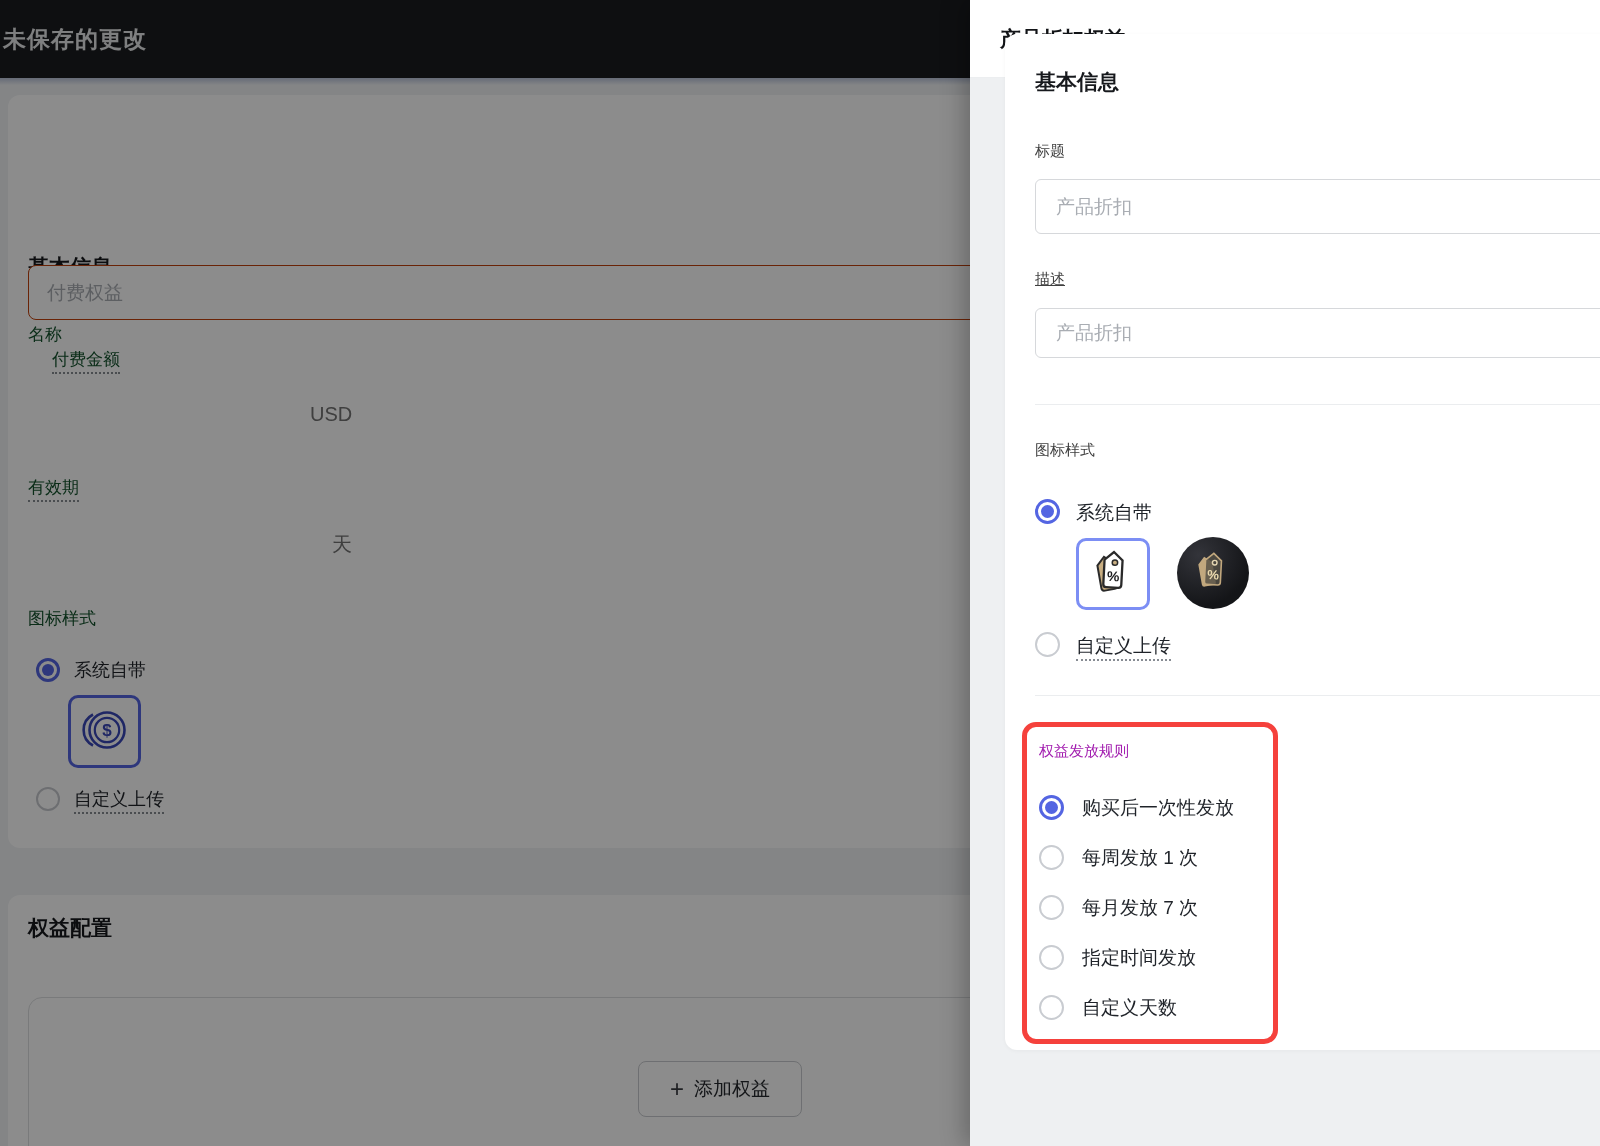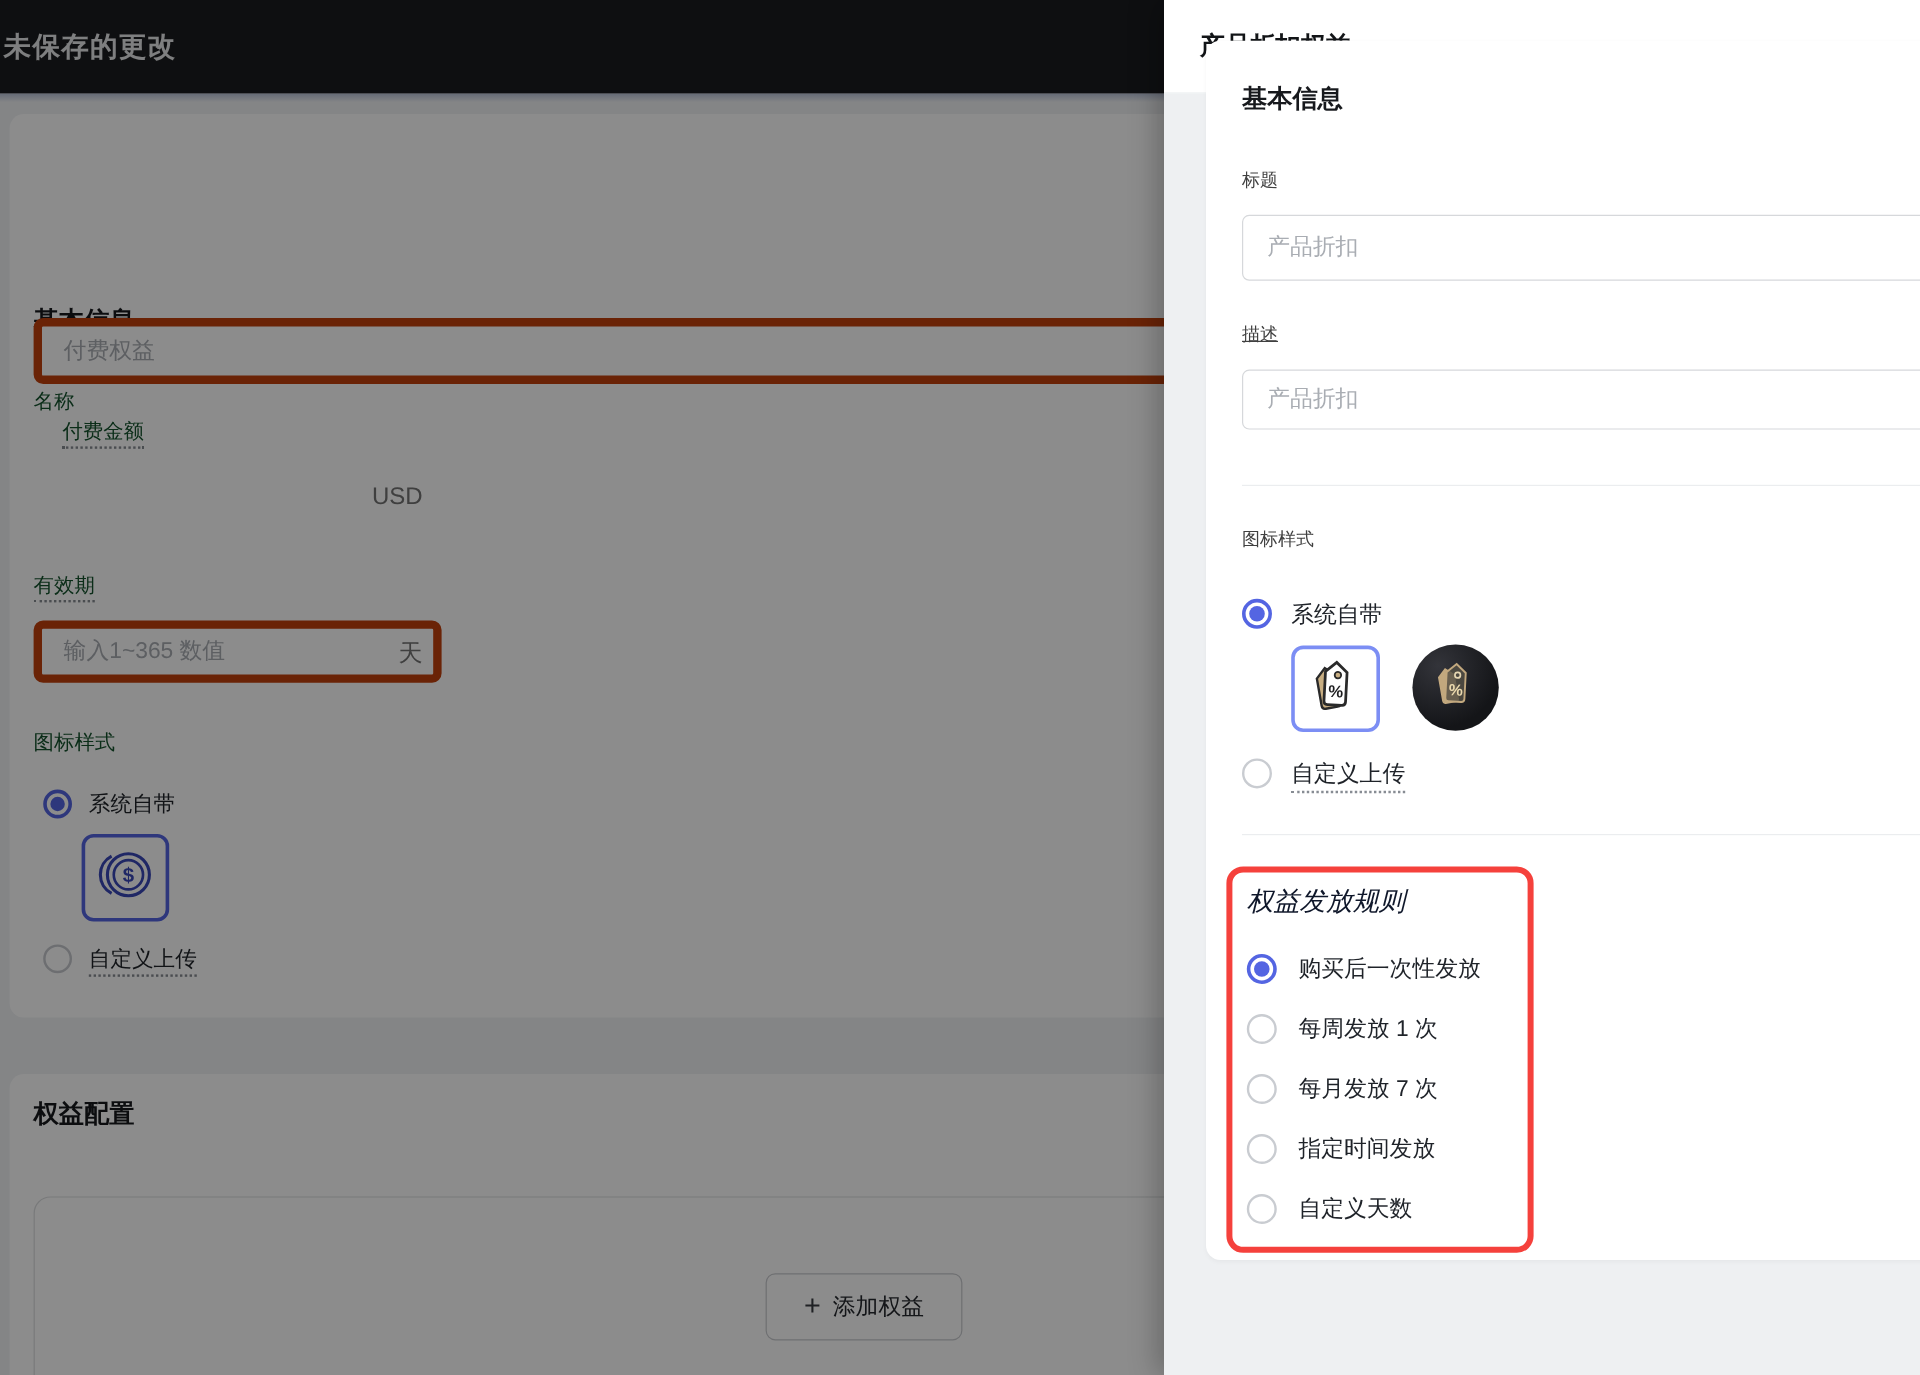--- a/index.html
+++ b/index.html
@@ -16,21 +16,21 @@
                 background:linear-gradient(#b9c3d8, rgba(240,242,245,0)); }
 
   .card { position:absolute; background:#fff; border-radius:12px; }
   .card1 { left:8px; top:95px; width:1424px; height:753px; }
   .card2 { left:8px; top:895px; width:1424px; height:300px; border-radius:12px 12px 0 0; }
 
   .h-sec { position:absolute; left:20px; font-size:21px; font-weight:700; color:#17191d; }
   .f-label { position:absolute; left:20px; font-size:17px; color:#14532d; line-height:24px; }
   .dotted { border-bottom:2px dotted #878c93; padding-bottom:3px; }
 
-  .inp { position:absolute; left:20px; background:#fff; border:7px solid #c2410c; border-radius:8px;
+  .inp { position:absolute; left:20px; background:#fff; border:1px solid #c2410c; border-radius:8px;
          font-size:19px; color:#26292e; padding:0 18px; outline:none;
          font-family:"Liberation Sans","DejaVu Sans",sans-serif; }
   .inp::placeholder { color:#a9adb3; opacity:1; }
   .suffix { position:absolute; font-size:20px; color:#737373; }
 
   .radio { position:absolute; width:24px; height:24px; border-radius:50%; background:#fff;
            border:2px solid #c6c9ce; }
   .radio.sel { border:3px solid #5465e2; }
   .radio.sel::after { content:""; position:absolute; left:50%; top:50%; width:12px; height:12px;
                       margin:-6px 0 0 -6px; border-radius:50%; background:#5465e2; }
@@ -78,21 +78,21 @@
 
   .tagbox { position:absolute; left:71px; top:504px; width:74px; height:72px; background:#fff;
             border:3px solid #7c8ef4; border-radius:10px; display:flex; align-items:center;
             justify-content:center; }
   .dark-circle { position:absolute; left:172px; top:503px; width:72px; height:72px;
                  border-radius:50%; background:radial-gradient(circle at 30% 25%, #33343a, #141518 70%);
                  display:flex; align-items:center; justify-content:center; }
 
   .redbox { position:absolute; left:17px; top:688px; width:256px; height:322px;
             border:5px solid #f5413c; border-radius:14px; padding:13px 12px 19px; }
-  .redbox .rb-label { font-size:22px; color:#0f172a; line-height:22px;font-style:italic; }
+  .redbox .rb-label { font-size:15px; color:#a21caf; line-height:22px; }
   .rb-row { position:relative; height:25px; margin-top:25px; }
   .rb-row.first { margin-top:33px; }
   .rb-row .d-radio { left:0; top:0; }
   .rb-row .d-radio-label { left:43px; top:0; }
 </style>
 </head>
 <body>
 
 <div class="stage">
 
@@ -106,21 +106,20 @@
     <div class="card card1">
       <div class="h-sec" style="top:158px;">基本信息</div>
 
       <div class="f-label" style="top:228px;">名称</div>
       <input class="inp" style="top: 170px; height: 55px; width: 1320px;" readonly="" placeholder="付费权益">
 
       <div class="f-label" style="top:253px;margin-left:24px;"><span class="dotted" style="position:static;">付费金额</span></div>
       <span class="suffix" style="left:302px; top:308px;">USD</span>
 
       <div class="f-label" style="top:381px;"><span class="dotted" style="position:static;">有效期</span></div>
-      <input class="inp" style="top: 422px; height: 52px; width: 340px;" readonly="" placeholder="输入1~365 数值">
       <span class="suffix" style="left:324px; top:436px;">天</span>
 
       <div class="f-label" style="top:512px;">图标样式</div>
 
       <div class="radio sel" style="left:28px; top:563px;"></div>
       <div class="radio-label" style="left:66px; top:563px;">系统自带</div>
 
       <div class="iconbox left-iconbox">
         <span>
           <svg width="50" height="50" viewBox="0 0 50 50">

